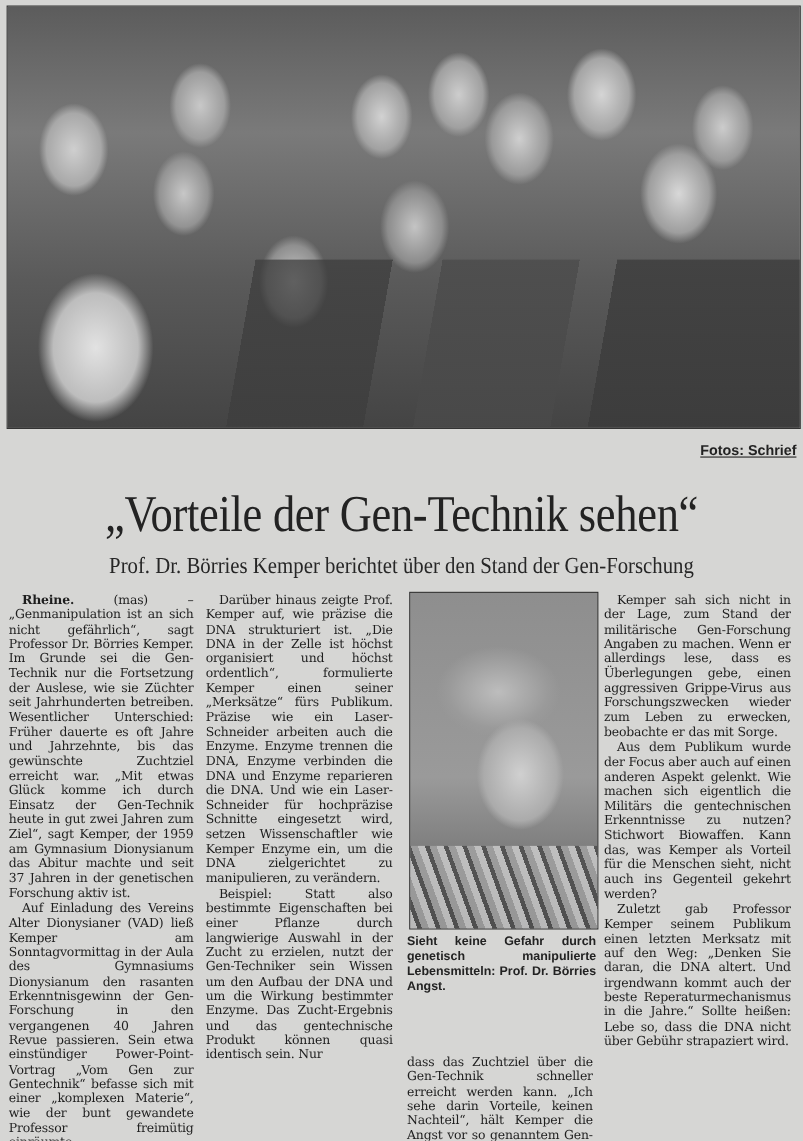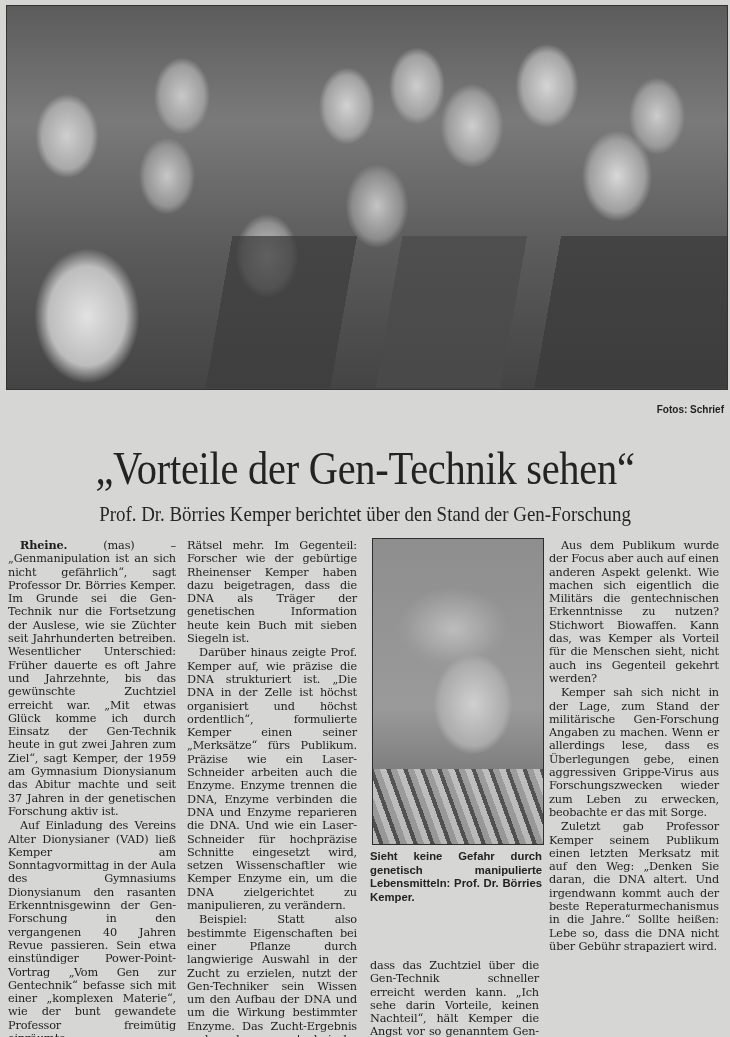--- a/index.html
+++ b/index.html
@@ -33,21 +33,21 @@
       background:
         linear-gradient(100deg, transparent 0 8%, #3d3d3d 8% 30%, transparent 30% 38%, #4a4a4a 38% 60%, transparent 60% 66%, #3a3a3a 66% 100%);
       opacity: .75;
     }
     .top-caption {
       position: absolute; left: 8px; top: 390px; width: 716px;
       font-family: "Liberation Sans", sans-serif; font-weight: bold;
       font-size: 10.6px; line-height: 13px; color: #222;
     }
     .top-caption .credit {
-      position: absolute; right: 0; top: 13px; font-size: 10px;
+      position: absolute; right: 0; top: 13px; font-size: 13px; text-decoration: underline;
     }
     .headline {
       position: absolute; left: 0; top: 440px; width: 730px; text-align: center;
       font-family: "Liberation Serif", serif; font-size: 47px; line-height: 56px;
       color: #232323; letter-spacing: -0.3px; transform: scaleX(0.86);
       transform-origin: center;
     }
     .subhead {
       position: absolute; left: 0; top: 501px; width: 730px; text-align: center;
       font-family: "Liberation Serif", serif; font-size: 21px; line-height: 26px; color: #262626;
@@ -100,32 +100,31 @@
 <h1 class="headline" style="margin:0;font-weight:normal;">„Vorteile der Gen-Technik sehen“</h1>
 <h2 class="subhead" style="margin:0;font-weight:normal;">Prof. Dr. Börries Kemper berichtet über den Stand der Gen-Forschung</h2>
 
 <div class="col col1">
   <p class="first"><span class="dateline">Rheine.</span><span> (mas) – „Genmanipulation ist an sich nicht gefährlich“, sagt Professor Dr. Börries Kemper. Im Grunde sei die Gen-Technik nur die Fortsetzung der Auslese, wie sie Züchter seit Jahrhunderten betreiben. Wesentlicher Unterschied: Früher dauerte es oft Jahre und Jahrzehnte, bis das gewünschte Zuchtziel erreicht war. „Mit etwas Glück komme ich durch Einsatz der Gen-Technik heute in gut zwei Jahren zum Ziel“, sagt Kemper, der 1959 am Gymnasium Dionysianum das Abitur machte und seit 37 Jahren in der genetischen Forschung aktiv ist.</span></p>
   <p>Auf Einladung des Vereins Alter Dionysianer (VAD) ließ Kemper am Sonntagvormittag in der Aula des Gymnasiums Dionysianum den rasanten Erkenntnisgewinn der Gen-Forschung in den vergangenen 40 Jahren Revue passieren. Sein etwa einstündiger Power-Point-Vortrag „Vom Gen zur Gentechnik“ befasse sich mit einer „komplexen Materie“, wie der bunt gewandete Professor freimütig einräumte.</p>
   <p>So viel jedoch wurde deutlich: Aufbau und Struktur der doppelsträngigen DNA sind der Wissenschaft heute kein</p>
 </div>
 
 <div class="col col2">
-  <p style="text-indent:0">Rätsel mehr. Im Gegenteil: Forscher wie der gebürtige Rheinenser Kemper haben dazu beigetragen, dass die DNA als Träger der genetischen Information heute kein Buch mit sieben Siegeln ist.</p>
   <p>Darüber hinaus zeigte Prof. Kemper auf, wie präzise die DNA strukturiert ist. „Die DNA in der Zelle ist höchst organisiert und höchst ordentlich“, formulierte Kemper einen seiner „Merksätze“ fürs Publikum. Präzise wie ein Laser-Schneider arbeiten auch die Enzyme. Enzyme trennen die DNA, Enzyme verbinden die DNA und Enzyme reparieren die DNA. Und wie ein Laser-Schneider für hochpräzise Schnitte eingesetzt wird, setzen Wissenschaftler wie Kemper Enzyme ein, um die DNA zielgerichtet zu manipulieren, zu verändern.</p>
   <p>Beispiel: Statt also bestimmte Eigenschaften bei einer Pflanze durch langwierige Auswahl in der Zucht zu erzielen, nutzt der Gen-Techniker sein Wissen um den Aufbau der DNA und um die Wirkung bestimmter Enzyme. Das Zucht-Ergebnis und das gentechnische Produkt können quasi identisch sein. Nur</p>
 </div>
 
 <div class="portrait">
   <div class="collar"></div>
 </div>
-<div class="portrait-caption">Sieht keine Gefahr durch genetisch manipulierte Lebensmitteln: Prof. Dr. Börries Kemper.</div>
+<div class="portrait-caption">Sieht keine Gefahr durch genetisch manipulierte Lebensmitteln: Prof. Dr. Börries Angst.</div>
 
 <div class="col col3">
   <p style="text-indent:0">dass das Zuchtziel über die Gen-Technik schneller erreicht werden kann. „Ich sehe darin Vorteile, keinen Nachteil“, hält Kemper die Angst vor so genanntem Gen-Food für unbegründet.</p>
 
 </div>
 
 <div class="col col4">
+  <p>Kemper sah sich nicht in der Lage, zum Stand der militärische Gen-Forschung Angaben zu machen. Wenn er allerdings lese, dass es Überlegungen gebe, einen aggressiven Grippe-Virus aus Forschungszwecken wieder zum Leben zu erwecken, beobachte er das mit Sorge.</p>
   <p>Aus dem Publikum wurde der Focus aber auch auf einen anderen Aspekt gelenkt. Wie machen sich eigentlich die Militärs die gentechnischen Erkenntnisse zu nutzen? Stichwort Biowaffen. Kann das, was Kemper als Vorteil für die Menschen sieht, nicht auch ins Gegenteil gekehrt werden?</p>
-  <p>Kemper sah sich nicht in der Lage, zum Stand der militärische Gen-Forschung Angaben zu machen. Wenn er allerdings lese, dass es Überlegungen gebe, einen aggressiven Grippe-Virus aus Forschungszwecken wieder zum Leben zu erwecken, beobachte er das mit Sorge.</p>
   <p>Zuletzt gab Professor Kemper seinem Publikum einen letzten Merksatz mit auf den Weg: „Denken Sie daran, die DNA altert. Und irgendwann kommt auch der beste Reperaturmechanismus in die Jahre.“ Sollte heißen: Lebe so, dass die DNA nicht über Gebühr strapaziert wird.</p>
 </div>
 
 </body></html>

